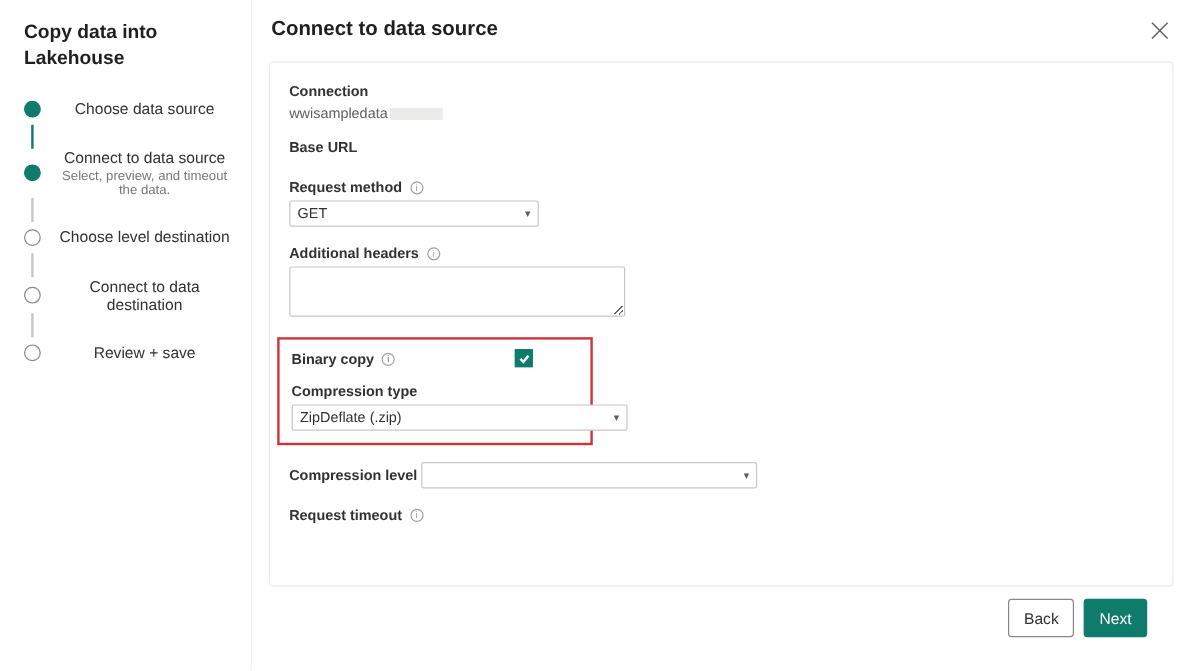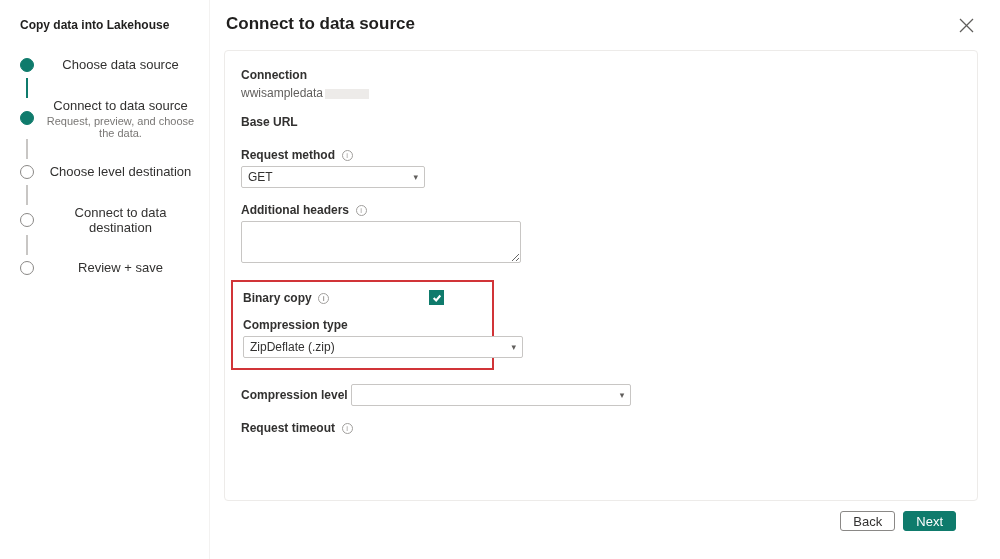--- a/index.html
+++ b/index.html
@@ -20,21 +20,21 @@
       overflow: hidden;
     }
     
     .sidebar {
       width: 210px;
       padding: 18px 12px 14px 20px;
       border-right: 1px solid #f3f2f1;
       background: #fff;
     }
     .wizard-title {
-      font-size: 12px;
+      font-size: 16px;
       font-weight: 600;
       line-height: 1.3;
       margin-bottom: 18px;
       color: #201f1e;
     }
     .steps {
       list-style: none;
     }
     .step {
       position: relative;
@@ -150,21 +150,21 @@
       width: 184px;
       height: 22px;
       border: 1px solid #c8c6c4;
       border-radius: 2px;
       font-size: 12px;
       padding: 2px 6px;
       color: #323130;
       background: #fff;
     }
     .select-input {
-      width: 184px;
+      width: 208px;
       appearance: none;
       position: relative;
       padding-right: 22px;
     }
     .select-wrap {
       position: relative;
       display: inline-block;
     }
     .select-wrap .chev {
       position: absolute;
@@ -221,21 +221,21 @@
       fill: none;
     }
     
     .footer {
       display: flex;
       justify-content: flex-end;
       gap: 8px;
       padding: 10px 22px 16px 0;
     }
     .btn {
-      height: 20px;
+      height: 32px;
       padding: 0 12px;
       border-radius: 3px;
       font-size: 13px;
       cursor: pointer;
       border: 1px solid #8a8886;
       background: #fff;
       color: #323130;
     }
     .btn.primary {
       background: #0f7b6c;
@@ -252,21 +252,21 @@
     <div class="wizard-title">Copy data into Lakehouse</div>
     <ul class="steps">
       <li class="step step-completed-check">
         <span class="step-marker"></span>
         <span class="step-label">Choose data source</span>
       </li>
       <div class="connector active"></div>
       <li class="step step-completed-check" style="min-height:34px;">
         <span class="step-marker"></span>
         <span class="step-label">Connect to data source</span>
-        <span class="step-sub">Request, preview, and choose the data.</span>
+        <span class="step-sub">Select, preview, and timeout the data.</span>
       </li>
       <div class="connector"></div>
       <li class="step">
         <span class="step-marker"></span>
         <span class="step-label">Choose level destination</span>
       </li>
       <div class="connector"></div>
       <li class="step">
         <span class="step-marker"></span>
         <span class="step-label">Connect to data destination</span>

